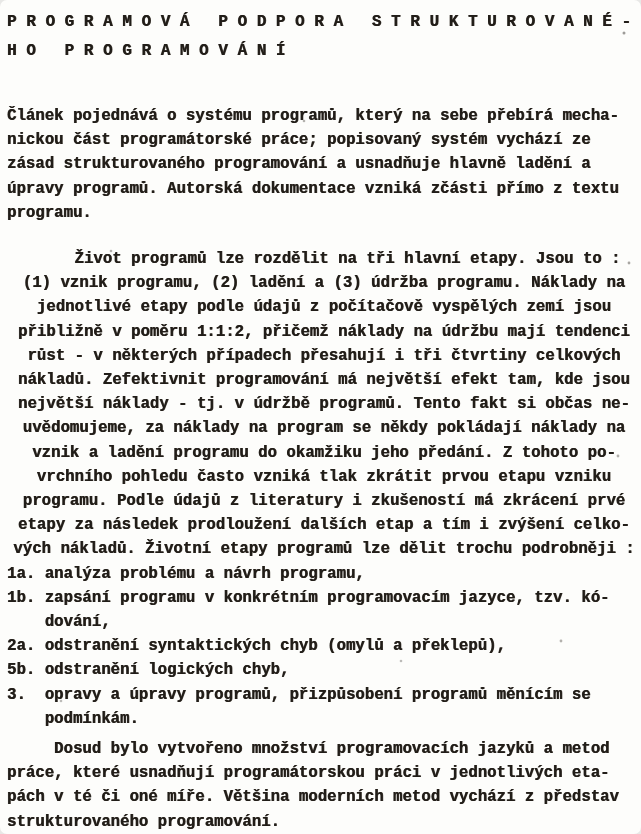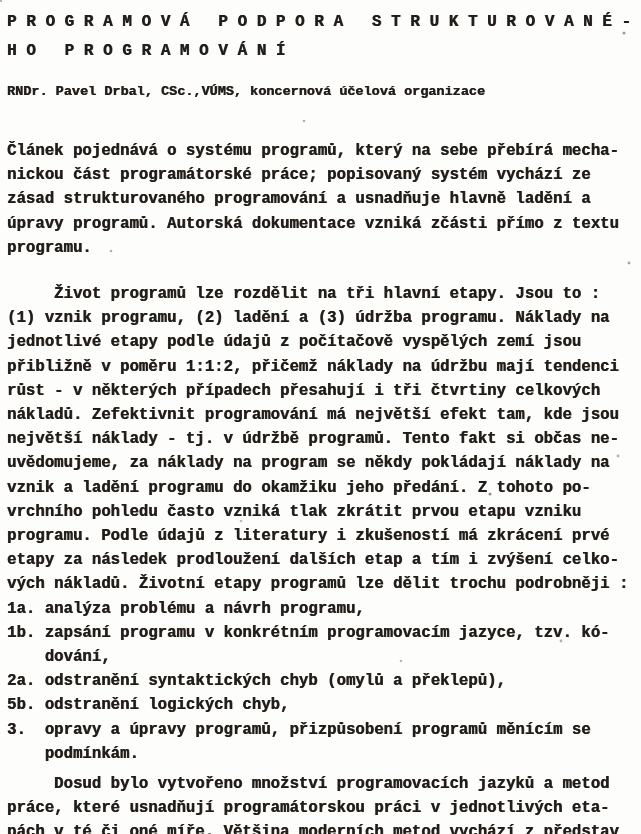--- a/index.html
+++ b/index.html
@@ -35,21 +35,21 @@
   .author {
     font-size: 13.5px;
     line-height: 18px;
     margin-top: 17px;
   }
   .body-text {
     font-size: 15.7px;
     line-height: 24.2px;
   }
   .abstract   { margin-top: 38px; }
-  .paragraph1 { margin-top: 22px; }
+  .paragraph1 { margin-top: 22px; text-align: center; }
   .stage-list { margin-top: 0; }
   .closing    { margin-top: 6px; }
   
   .noise {
     position: absolute;
     top: 0; left: 0;
     width: 2px; height: 2px;
     border-radius: 50%;
     background: rgba(40, 35, 30, 0.45);
     box-shadow:
@@ -61,28 +61,27 @@
       560px 640px 0 0.4px rgba(40,35,30,0.35),
        60px 700px 0 0.3px rgba(40,35,30,0.3),
       400px 660px 0 0.3px rgba(40,35,30,0.3),
       240px 520px 0 0.3px rgba(40,35,30,0.3),
       617px 455px 0 0.4px rgba(40,35,30,0.35);
   }
 </style>
 </head>
 <body>
 
-<div class="page" style="background: rgb(253, 253, 251);">
+<div class="page" style="background: rgb(253, 253, 251); border-radius: 7px;">
 
   <div class="noise"></div>
 
   <h1 class="block title">P R O G R A M O V Á   P O D P O R A   S T R U K T U R O V A N É -
 H O   P R O G R A M O V Á N Í</h1>
 
-  <div class="block author">RNDr. Pavel Drbal, CSc.,VÚMS, koncernová účelová organizace</div>
 
   <div class="block body-text abstract">Článek pojednává o systému programů, který na sebe přebírá mecha-
 nickou část programátorské práce; popisovaný systém vychází ze
 zásad strukturovaného programování a usnadňuje hlavně ladění a
 úpravy programů. Autorská dokumentace vzniká zčásti přímo z textu
 programu.</div>
 
   <div class="block body-text paragraph1">     Život programů lze rozdělit na tři hlavní etapy. Jsou to :
 (1) vznik programu, (2) ladění a (3) údržba programu. Náklady na
 jednotlivé etapy podle údajů z počítačově vyspělých zemí jsou

